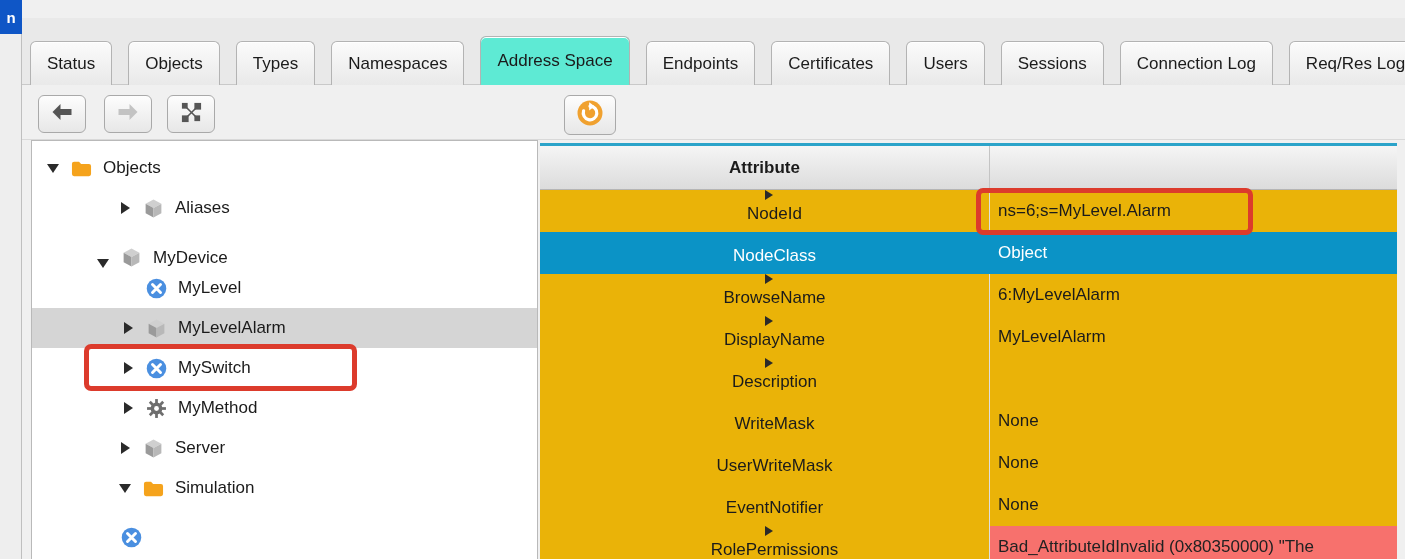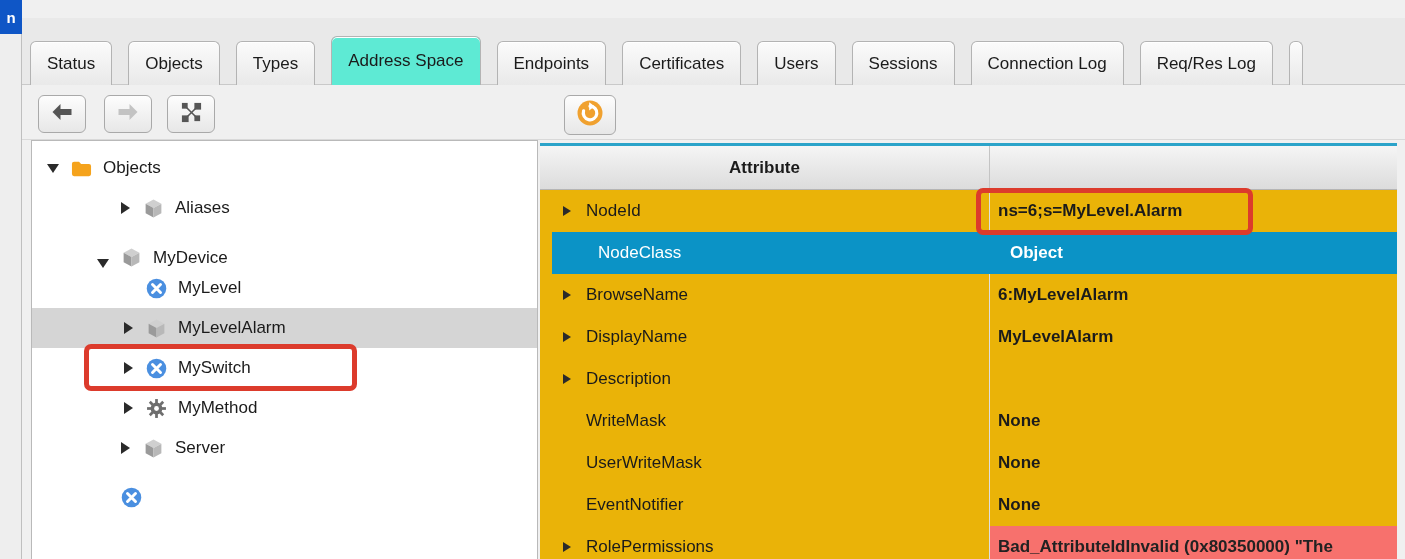--- a/index.html
+++ b/index.html
@@ -45,27 +45,27 @@
   .node-ico { width:21px; height:21px; margin-right:11px; flex:0 0 21px; }
   .tree-label { font-size:17px; color:#1b1b1b; white-space:nowrap; }
 
   
   .attr-table { left:540px; top:143px; width:857px; height:456px; background:#eab308; border-top:3px solid #2ba3c9; overflow:hidden; }
   .tbl-header { display:flex; height:44px; background:linear-gradient(#f5f5f5,#dcdcdc); border-bottom:1px solid #b5b5b5; }
   .col-attr { width:450px; flex:0 0 450px; border-right:1px solid #c4c4c4; display:flex; align-items:center; }
   .col-val  { flex:1; display:flex; align-items:center; padding-left:8px; }
   .tbl-header .col-attr { justify-content:center; font-weight:bold; font-size:17px; color:#1b1b1b; }
   .tbl-row { display:flex; height:42px; font-size:17px; color:#1b1b1b; }
-  .tbl-row .col-attr { border-right:1px solid #dedede; padding-left:20px; }
+  .tbl-row .col-attr { border-right:1px solid #dedede; padding-left:20px;flex-direction:column; }
   .tbl-row .arrbox { margin-right:12px; }
   .tbl-row .arrbox .tri-r { border-left-width:8px; border-top-width:5.5px; border-bottom-width:5.5px; }
-  .tbl-row.selected { background:#0b93c6; color:#fff;margin-left:12px; }
+  .tbl-row.selected { background:#0b93c6; color:#fff; }
   .tbl-row.selected .col-attr { border-right-color:#0b93c6; }
   .col-val.error { background:#f7716d; color:#222; white-space:nowrap; overflow:hidden; }
-  .val-text { white-space:nowrap;font-weight:bold; }
+  .val-text { white-space:nowrap; }
 
   
   .annot { border:5px solid #dc3b2c; border-radius:7px; background:transparent; pointer-events:none; z-index:9; }
   .annot-tree { left:84px; top:344px; width:273px; height:47px; }
   .annot-nodeid { left:976px; top:188px; width:277px; height:47px; }
 </style>
 </head>
 <body>
 
 <div id="stage">
@@ -79,20 +79,21 @@
   <div class="abs menubar">
     <span class="menu-item menu-options">Options</span>
     <span class="menu-item menu-help">Help</span>
   </div>
 
   <div class="abs tabbar">
     <div class="tabs">
       <div class="tab">Status</div>
       <div class="tab">Objects</div>
       <div class="tab">Types</div>
+      <div class="tab">Namespaces</div>
       <div class="tab selected">Address Space</div>
       <div class="tab">Endpoints</div>
       <div class="tab">Certificates</div>
       <div class="tab">Users</div>
       <div class="tab">Sessions</div>
       <div class="tab">Connection Log</div>
       <div class="tab">Req/Res Log</div>
       <div class="tab partial"></div>
     </div>
   </div>
@@ -247,20 +248,31 @@
       <span class="node-ico">
         <svg width="21" height="21" viewBox="0 0 20 20">
             <polygon points="10,1.5 17.5,5.5 10,9.5 2.5,5.5" fill="#cfcfcf"></polygon>
             <polygon points="2.5,5.5 10,9.5 10,18.5 2.5,14.5" fill="#9a9a9a"></polygon>
             <polygon points="17.5,5.5 10,9.5 10,18.5 17.5,14.5" fill="#b8b8b8"></polygon>
           </svg>
       </span>
       <span class="tree-label">Server</span>
     </div>
 
+    <div class="tree-row ind1">
+      <span class="arrbox">
+          <span class="tri-d"></span>
+        </span>
+      <span class="node-ico">
+        <svg width="21" height="21" viewBox="0 0 22 20">
+            <path d="M1 5 q0-2.2 2.2-2.2 h5.2 l2.2 2.4 h8.2 q2.2 0 2.2 2.2 v8.4 q0 2.2-2.2 2.2 h-15.6 q-2.2 0-2.2-2.2 z" fill="#f5a31c"></path>
+          </svg>
+      </span>
+      <span class="tree-label">Simulation</span>
+    </div>
 
     <div class="tree-row ind2">
       <span class="arrbox"></span>
       <span class="node-ico">
         <svg width="21" height="21" viewBox="0 0 20 20">
             <circle cx="10" cy="10" r="9.3" fill="#4a8fe0"></circle>
             <path d="M6.2 6.2 L13.8 13.8 M13.8 6.2 L6.2 13.8" stroke="#fff" stroke-width="2.8" stroke-linecap="round"></path>
           </svg>
       </span>
       <span class="tree-label"></span>

